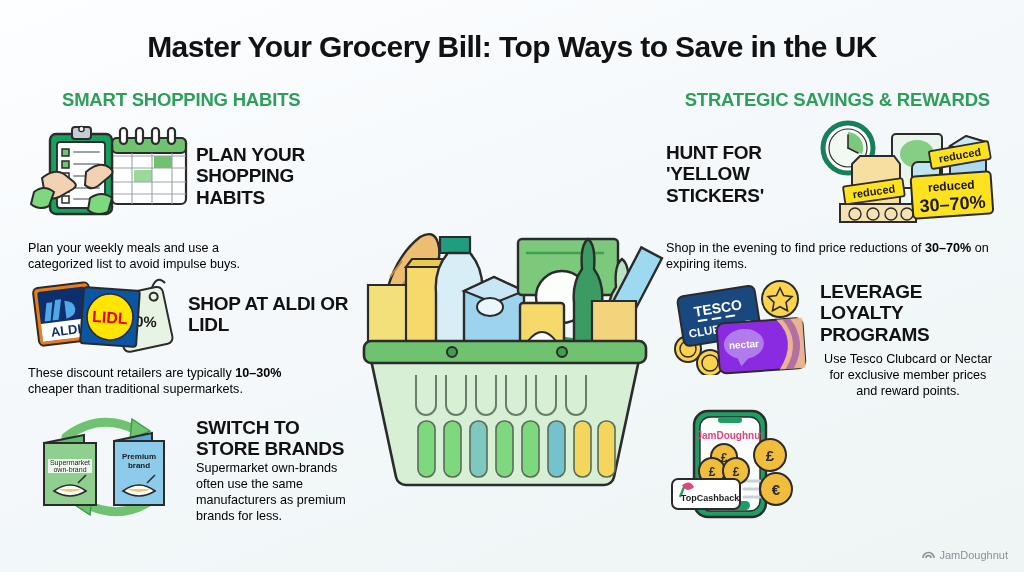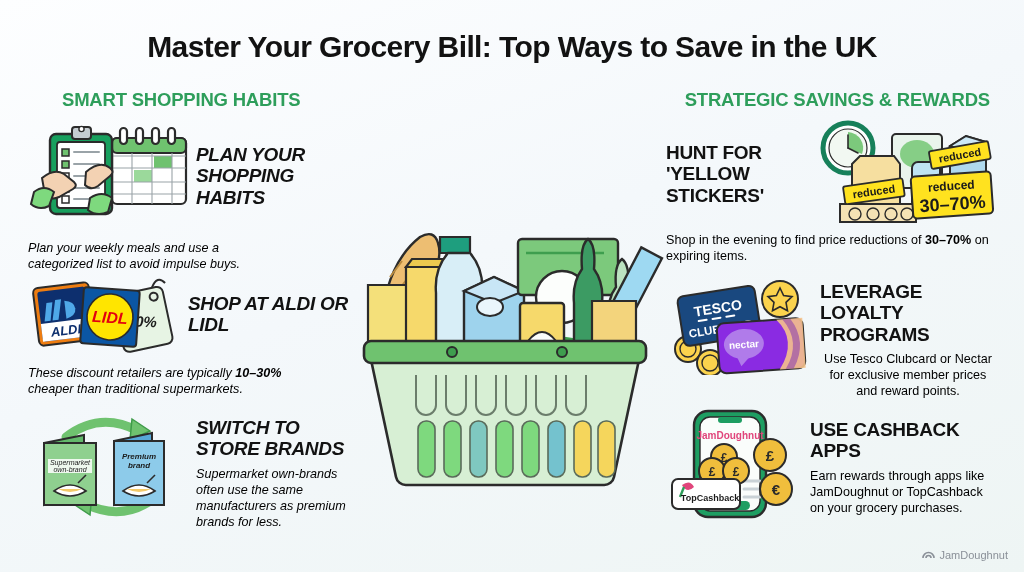--- a/index.html
+++ b/index.html
@@ -18,21 +18,21 @@
   }
 
   .sec-head{
     position:absolute;top:89px;font-size:18.5px;font-weight:bold;
     letter-spacing:-0.2px;color:#2E9E5B;
   }
   .sec-head.left{left:34px;margin-left:28px;}
   .sec-head.right{right:34px;}
 
   .col{position:absolute;top:120px;width:330px;}
-  .col.left{left:28px;font-style:italic;}
+  .col.left{left:28px;}
   .col.right{right:28px;}
 
   .item{position:relative;}
   .row{display:flex;align-items:flex-start;}
   .row.rev{flex-direction:row-reverse;}
   .art{flex:0 0 auto;position:relative;}
   .txt{flex:1 1 auto;}
   .head{
     font-size:19px;font-weight:bold;line-height:1.12;color:#121212;
     letter-spacing:-0.3px;
@@ -196,21 +196,21 @@
               <text x="111" y="54" text-anchor="middle" font-family="Liberation Sans, sans-serif" font-size="8" font-weight="bold" fill="#1b1b1b">Premium</text>
               <text x="111" y="63" text-anchor="middle" font-family="Liberation Sans, sans-serif" font-size="8" font-weight="bold" fill="#1b1b1b">brand</text>
               <path d="M95 86 q16 -12 32 0 q-16 10 -32 0 z" fill="#ffffff" stroke="#2b2b2b" stroke-width="1.6"></path>
               <path d="M99 84 q12 6 24 0" fill="#F3C969" stroke="none"></path>
               <line x1="119" y1="78" x2="127" y2="70" stroke="#2b2b2b" stroke-width="1.6"></line>
             </g>
           </svg>
         </div>
         <div class="txt" style="padding-top:12px;">
           <div class="head">SWITCH TO STORE BRANDS</div>
-          <div class="body" style="margin-top:6px;">
+          <div class="body" style="">
             <span>Supermarket own-brands often use the same manufacturers as premium brands for less.</span>
           </div>
         </div>
       </div>
     </div>
 
   </div>
 
   <div class="col right">
 
@@ -258,21 +258,21 @@
               <rect x="112" y="54" width="80" height="42" rx="4" fill="#FFE21F" stroke="#2b2b2b" stroke-width="2"></rect>
               <text x="152" y="70" text-anchor="middle" font-family="Liberation Sans, sans-serif" font-size="12" font-weight="bold" fill="#1b1b1b">reduced</text>
               <text x="152" y="90" text-anchor="middle" font-family="Liberation Sans, sans-serif" font-size="18" font-weight="bold" fill="#1b1b1b">30–70%</text>
             </g>
           </svg>
         </div>
         <div class="txt ta-r" style="padding-top:22px;padding-right:6px;">
           <div class="head" style="text-align:left;">HUNT FOR 'YELLOW STICKERS'</div>
         </div>
       </div>
-      <div class="body ta-c" style="margin-top:0;width:330px;">
+      <div class="body ta-c" style="margin-top:8px;width:330px;">
         <span>Shop in the evening to find price reductions of </span><b>30–70%</b><span> on expiring items.</span>
       </div>
     </div>
 
     <div class="item" style="height:130px;">
       <div class="row">
         <div class="art" style="width:146px;height:100px;">
           <svg width="146" height="100" viewBox="0 0 146 100">
 
             <circle cx="114" cy="24" r="18" fill="#FBD34D" stroke="#2b2b2b" stroke-width="2"></circle>
@@ -342,26 +342,20 @@
               <text x="70" y="71" font-size="12">£</text>
               <text x="104" y="56" font-size="15">£</text>
               <text x="110" y="90" font-size="15">€</text>
             </g>
 
             <rect x="6" y="74" width="68" height="30" rx="6" fill="#ffffff" stroke="#2b2b2b" stroke-width="2"></rect>
             <path d="M16 80 q8 -6 12 2 q-7 7 -12 -2 z" fill="#E0457B"></path>
             <path d="M18 82 l-4 10" stroke="#2E9E5B" stroke-width="2.4" fill="none"></path>
             <text x="44" y="96" text-anchor="middle" font-family="Liberation Sans, sans-serif" font-size="9" font-weight="bold" fill="#1b1b1b">TopCashback</text>
           </svg>
-        </div>
-        <div class="txt" style="padding-top:14px;padding-left:4px;">
-          <div class="head">USE CASHBACK APPS</div>
-          <div class="body" style="margin-top:6px;">
-            <span>Earn rewards through apps like JamDoughnut or TopCashback on your grocery purchases.</span>
-          </div>
         </div>
       </div>
     </div>
 
   </div>
 
   <div class="basket">
     <svg width="330" height="300" viewBox="0 0 330 300">
 
       <path d="M44 160 l96 -14" stroke="#3E9E4E" stroke-width="17" stroke-linecap="round"></path>

